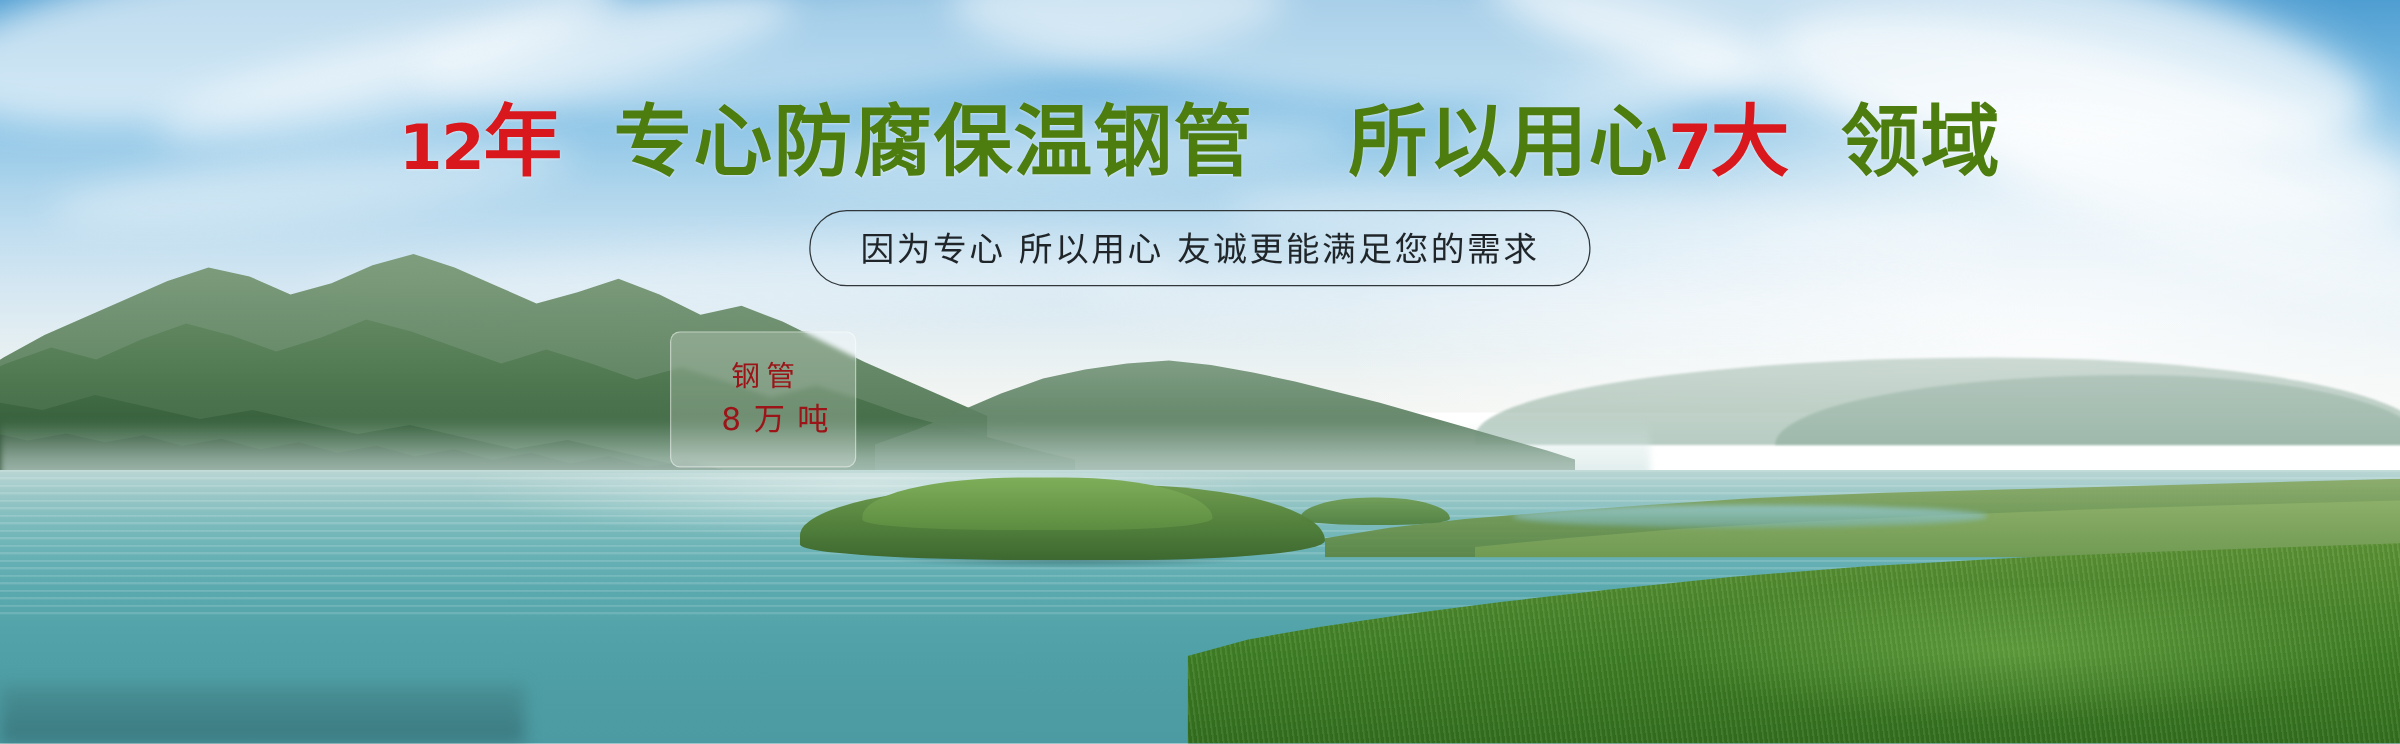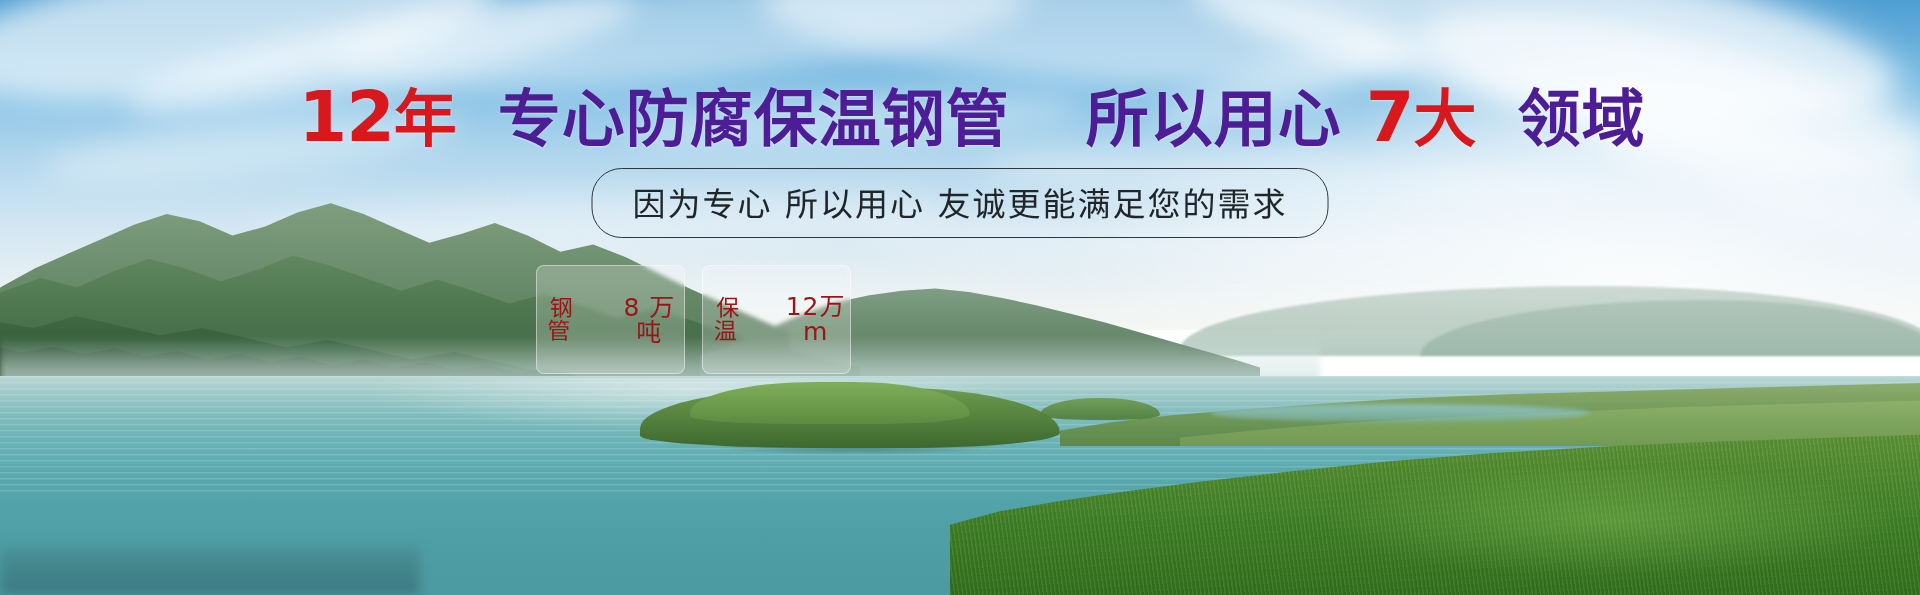--- a/index.html
+++ b/index.html
@@ -227,54 +227,53 @@
     text-align:center;
     font-size:63px;
     font-weight:bold;
     letter-spacing:1px;
     line-height:1;
     white-space:nowrap;
     color:#1b1b1b;
     text-shadow:0 1px 2px rgba(255,255,255,.45);
   }
   .headline .hl-red{color:#d8181c;}
-  .headline .hl-dark{color:#4c1d95;margin-left:40px;}
-  .headline .hl-num{font-size:70px;letter-spacing:-1px;margin-left:24px;}
+  .headline .hl-dark{color:#4d7c0f;margin-left:40px;}
+  .headline .hl-num{font-size:50px;letter-spacing:-1px;}
   .headline .hl-gap{display:inline-block;width:36px;}
 
   .subtitle-pill{
     position:absolute;left:50%;top:168px;transform:translateX(-50%);
     border:1.5px solid #30373a;
     border-radius:30px;
     padding:9px 40px 11px;
-    font-size:33px;
+    font-size:27px;
     letter-spacing:2px;
     color:#1f2528;
     white-space:nowrap;
     background:transparent;
   }
 
   .cards{
     position:absolute;left:536px;top:265px;
     display:flex;
     gap:17px;
   }
   .card{
     width:147px;
     height:107px;
     border-radius:8px;
     background:rgba(255,255,255,.22);
     border:1px solid rgba(255,255,255,.45);
     backdrop-filter:blur(2px);
     display:flex;
-    flex-direction:row;
+    flex-direction:column;
     align-items:center;
     justify-content:center;
     gap:9px;
-    text-align:center;
   }
   .card-label{
     font-size:23px;
     letter-spacing:5px;
     text-indent:5px;
     color:#9b1418;
     line-height:1;
   }
   .card-value{
     font-size:25px;
@@ -347,20 +346,16 @@
     <div class="subtitle-pill">因为专心 所以用心  友诚更能满足您的需求</div>
 
     <div class="cards">
 
       <div class="card">
         <div class="card-label">钢管</div>
         <div class="card-value"><span>8 万 吨</span></div>
       </div>
 
 
-      <div class="card">
-        <div class="card-label">保温</div>
-        <div class="card-value"><span>12万m</span><sup></sup></div>
-      </div>
 
     </div>
   </div>
 </div>
 
 </body></html>

